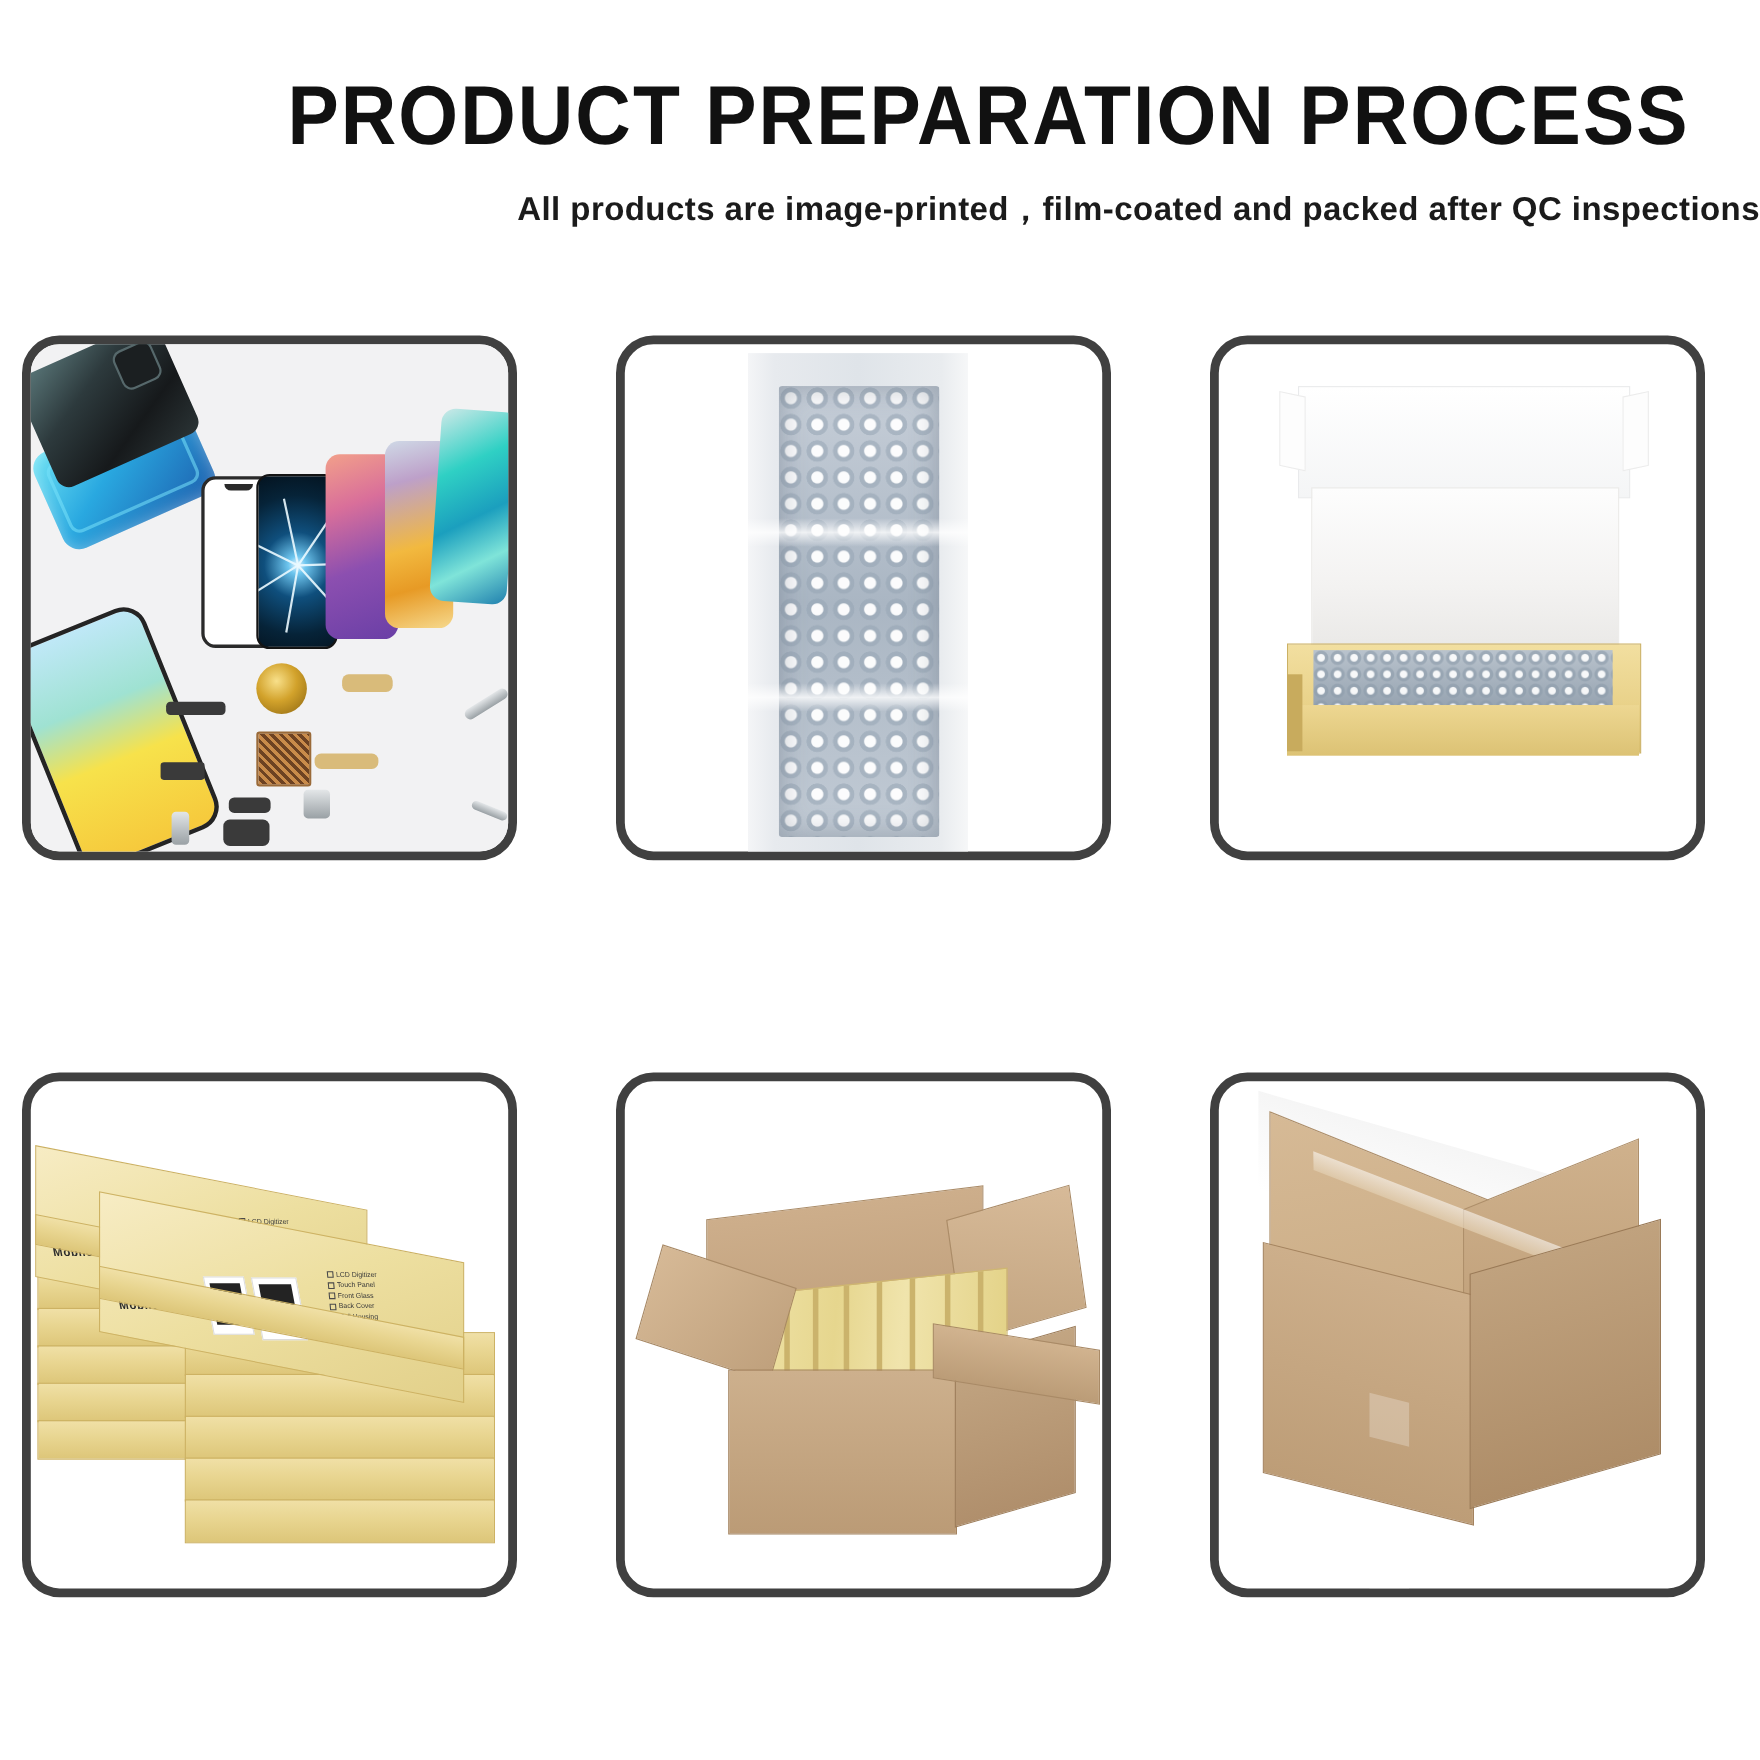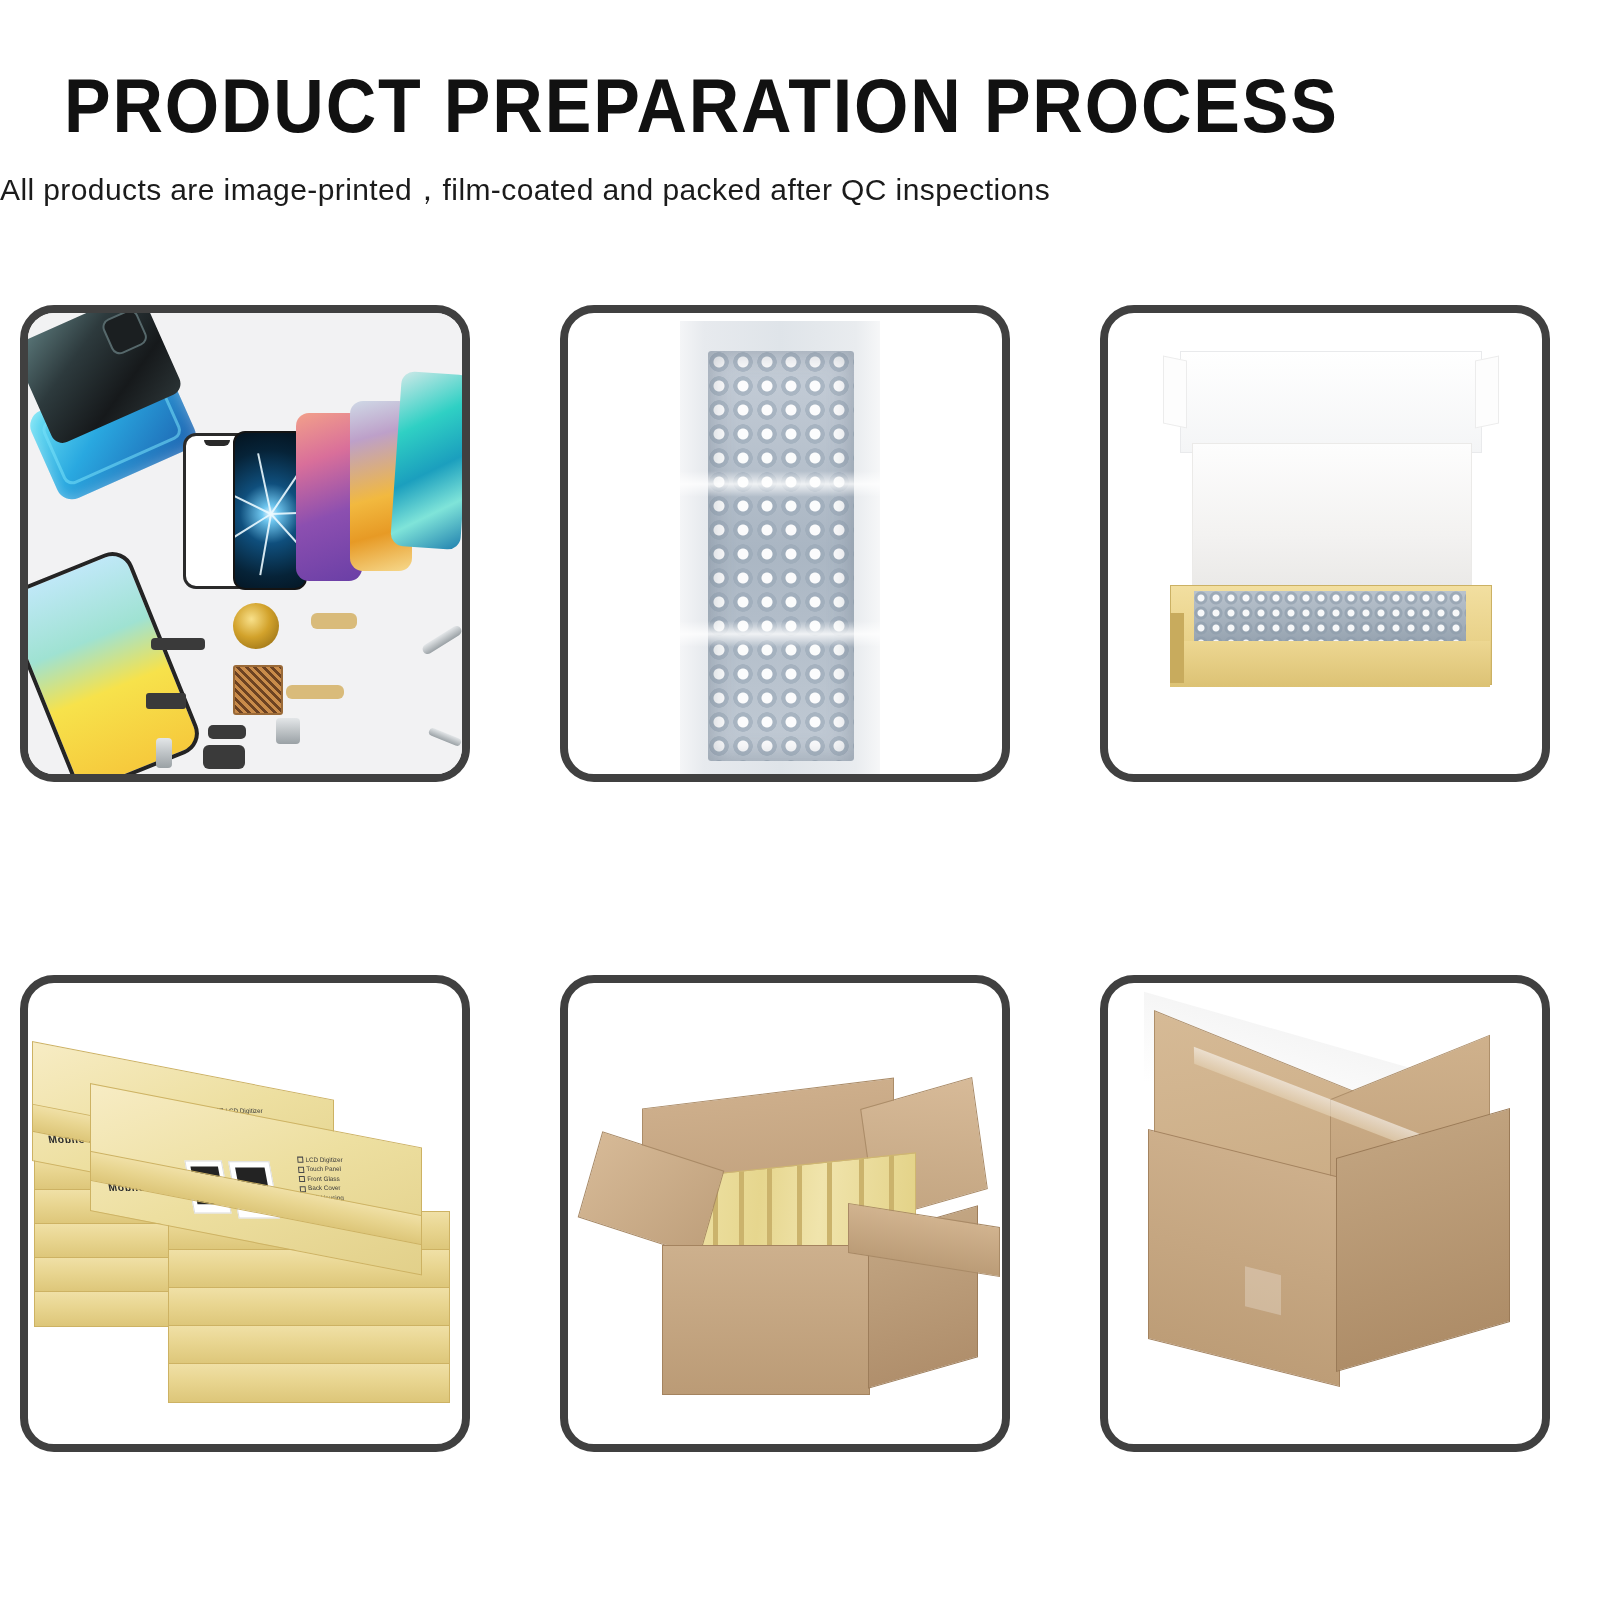--- a/index.html
+++ b/index.html
@@ -7,37 +7,37 @@
     width:1600px;height:1600px;
     background:#ffffff;
     font-family:"Liberation Sans", sans-serif;
     overflow:hidden;
     position:relative;
   }
 
   
   .header{
     position:absolute;left:0;top:0;width:1600px;height:250px;
-    text-align:left;
+    text-align:right;
   }
   .title{
     position:absolute;left:0;top:68px;width:1600px;
     font-family:"Liberation Sans Narrow","Liberation Sans",sans-serif;
     font-size:76px;
     font-weight:700;
     letter-spacing:2px;
     color:#111111;
     transform:scaleX(0.92);
     white-space:nowrap;
     line-height:1;
   }
   .subtitle{
     position:absolute;left:0;top:170px;width:1600px;
     font-size:30px;
-    font-weight:400;
+    font-weight:700;
     color:#1b1b1b;
     letter-spacing:0.4px;
     white-space:nowrap;
   }
 
   
   .grid{position:absolute;left:0;top:0;width:1600px;height:1600px;}
 
   .panel{
     position:absolute;

